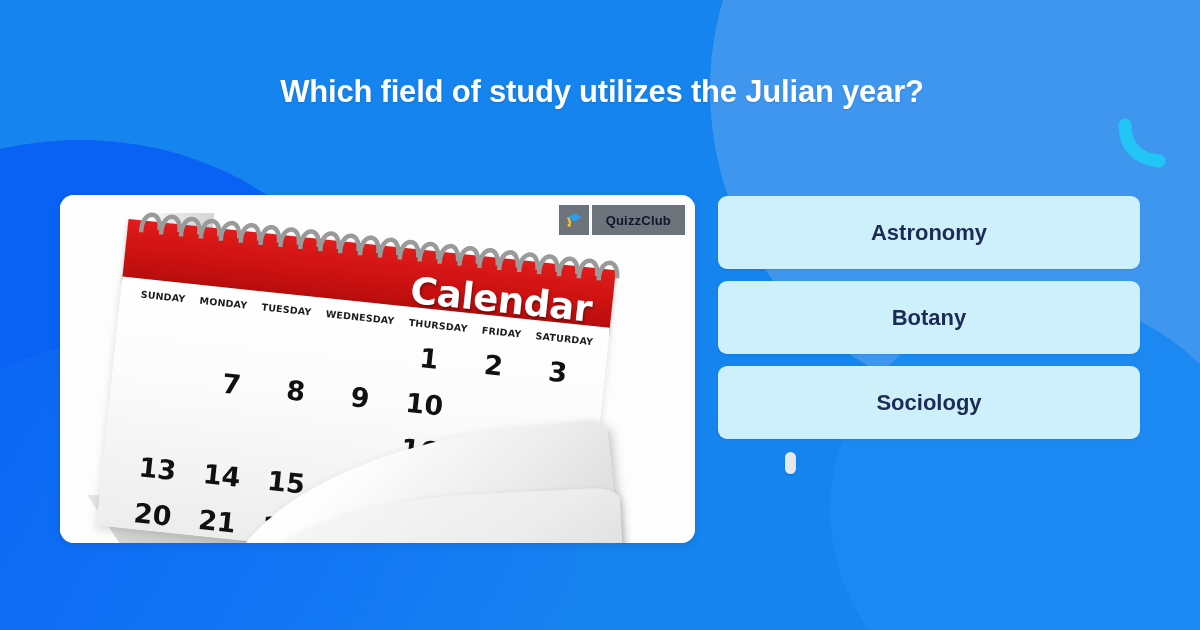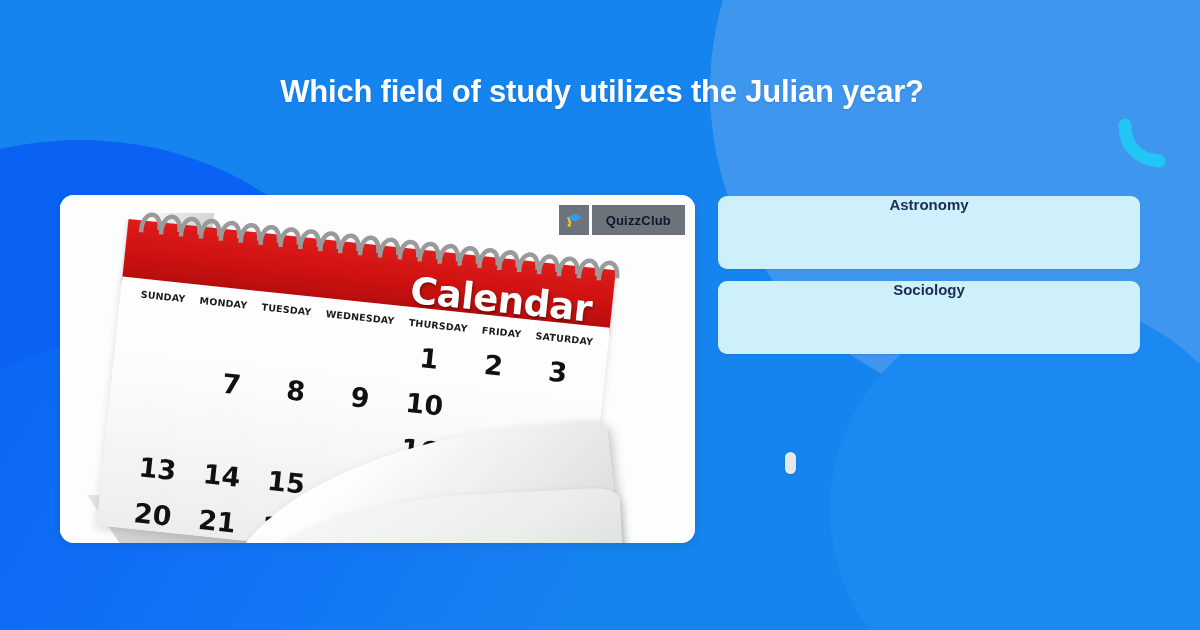--- a/index.html
+++ b/index.html
@@ -168,23 +168,23 @@
 
   
   #answers-list {
     position:absolute; z-index:5;
     left:718px; top:196px; width:422px;
   }
   .answer-option {
     height:73px; margin-bottom:12px;
     background:#cdf0fb;
     border-radius:9px;
-    display:flex; justify-content:center;
+    display:flex; align-items:center; justify-content:center;
     color:#1c2b55;
-    font-size:15px; font-weight:bold;
+    font-size:22px; font-weight:bold;
     box-shadow:0 1px 2px rgba(0,30,80,.10);
     cursor:pointer;
   }
   .answer-option:last-child { margin-bottom:10px; }
 
   #scroll-pill {
     position:absolute; z-index:6;
     left:785px; top:452px;
     width:11px; height:22px;
     background:#e4e8ea;
@@ -330,17 +330,20 @@
     </div>
     <div id="watermark-label">QuizzClub</div>
   </div>
 </div>
 
 <div id="answers-list">
   <div class="answer-option">
     <span>Astronomy</span>
   </div>
   <div class="answer-option">
+    <span>Botany</span>
+  </div>
+  <div class="answer-option">
     <span>Sociology</span>
   </div>
 </div>
 
 <div id="scroll-pill"></div>
 
 </body></html>

